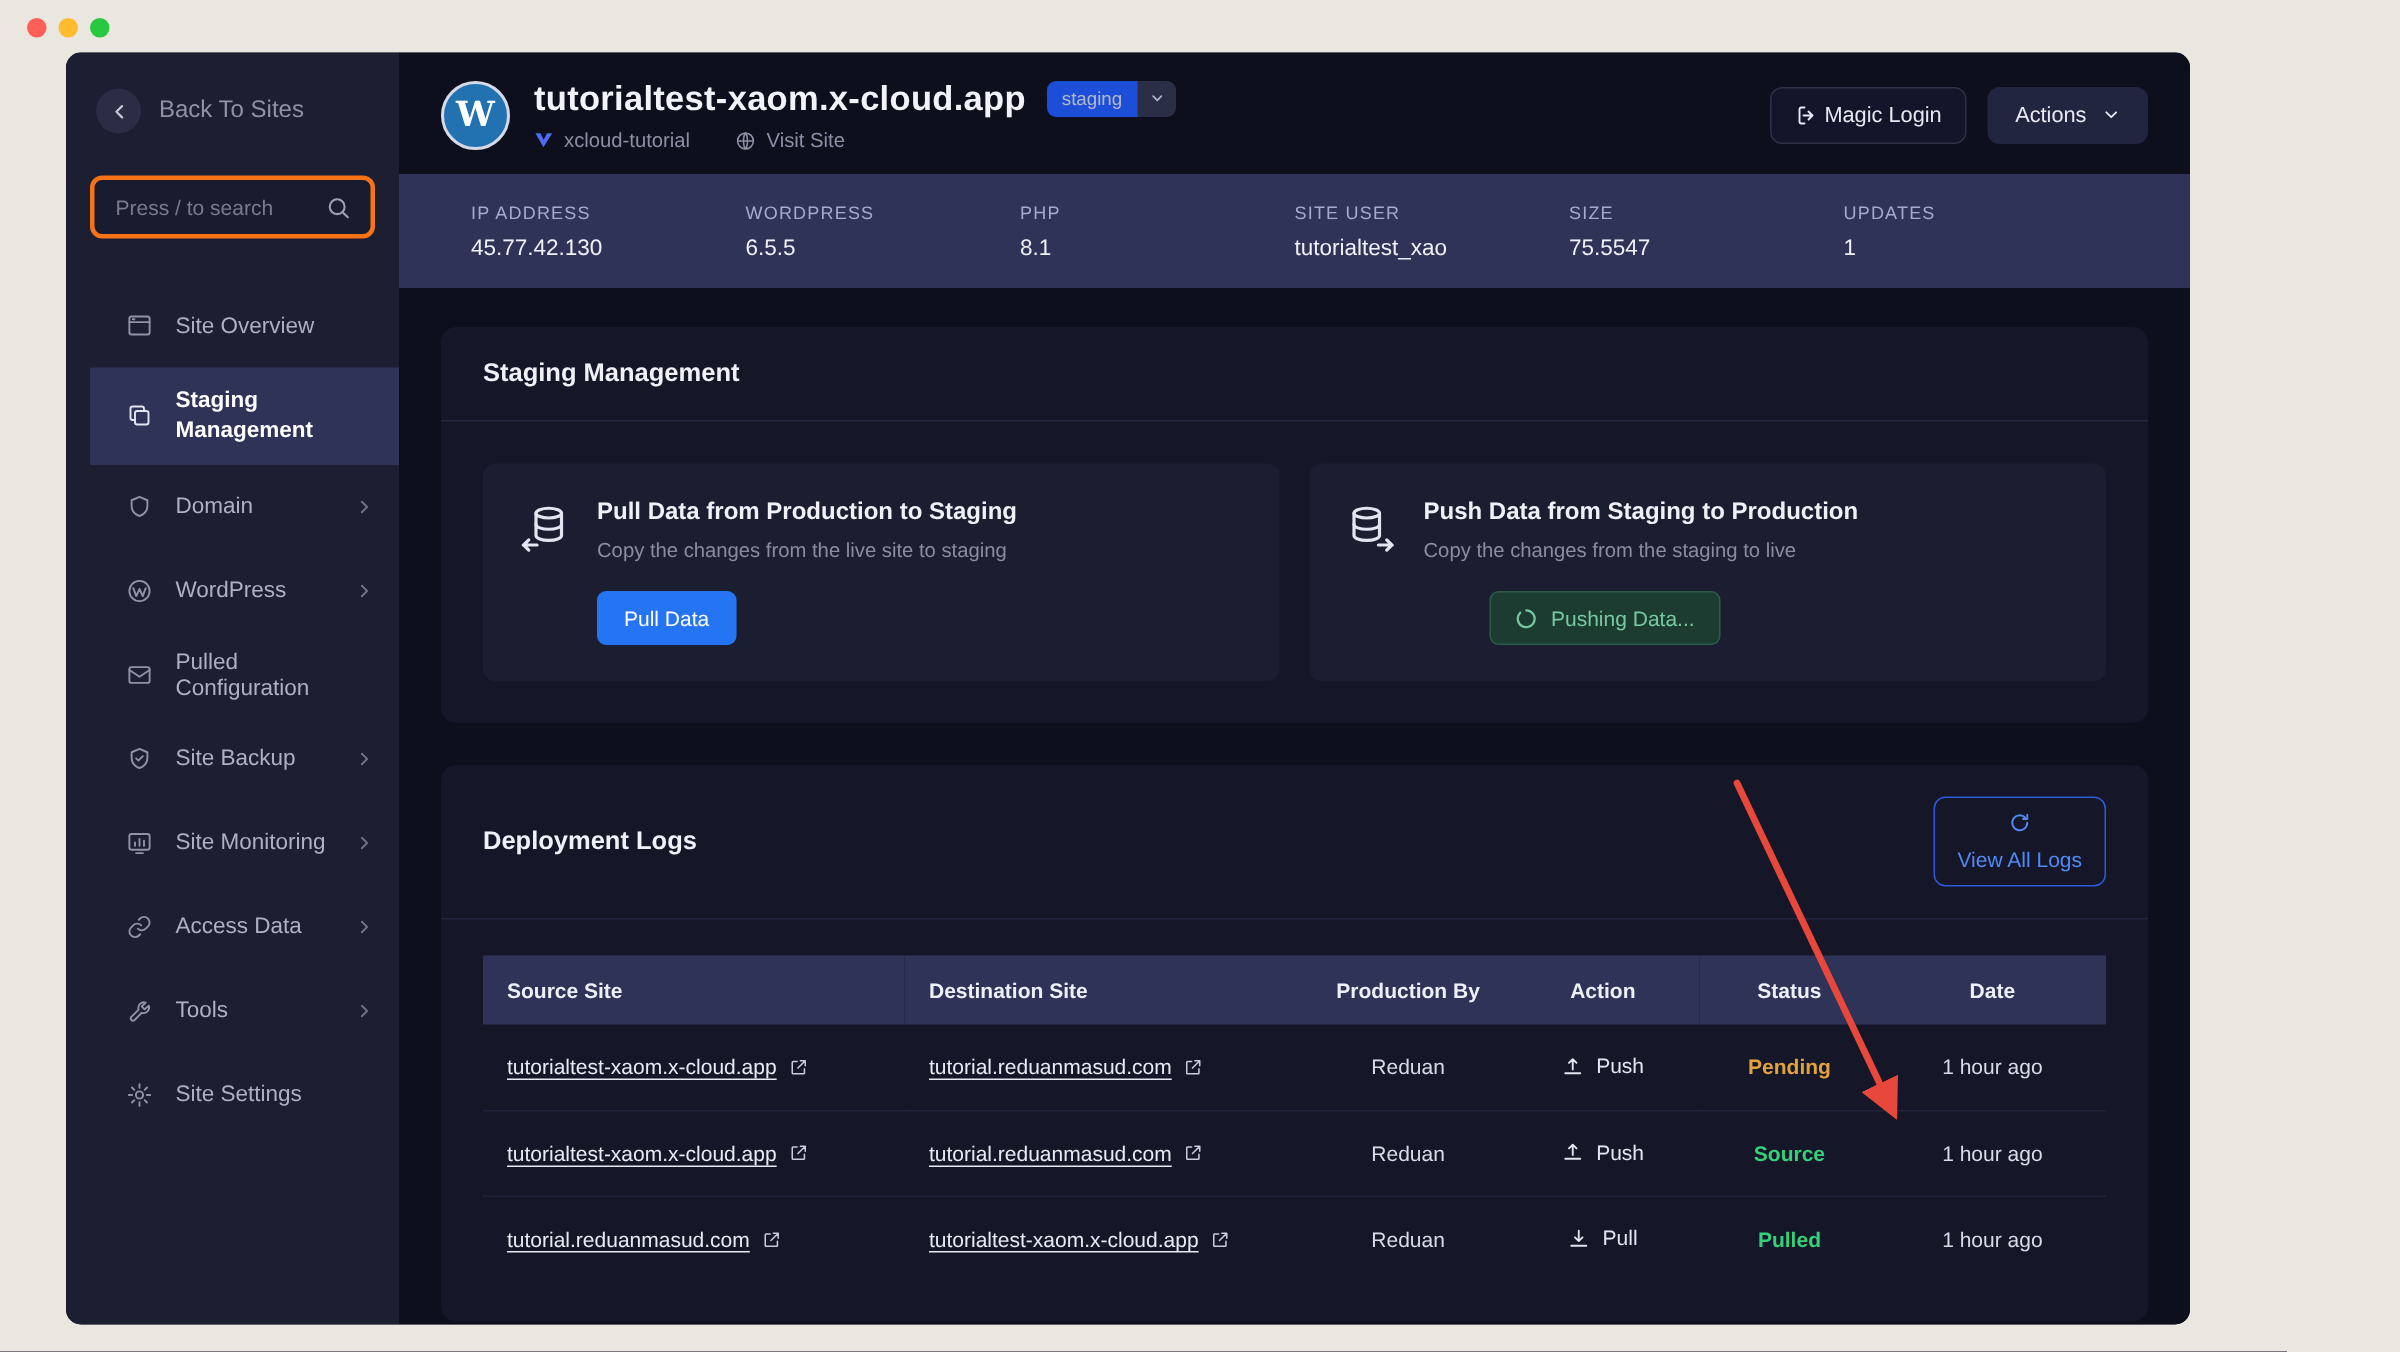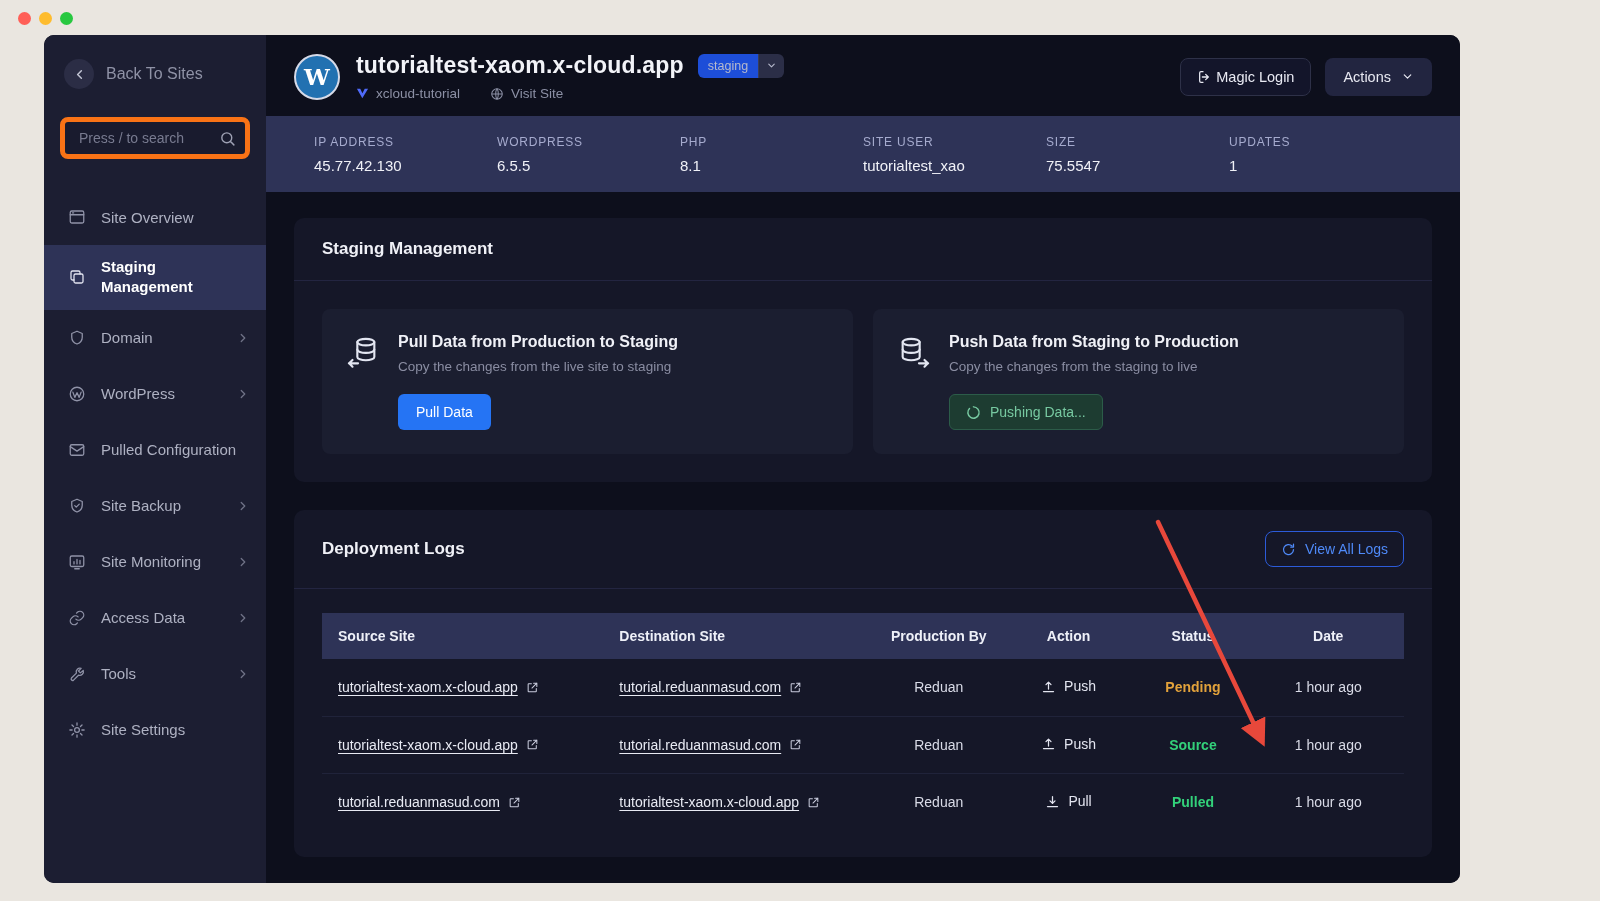--- a/index.html
+++ b/index.html
@@ -21,27 +21,27 @@
     display:flex; border-radius:10px; overflow:hidden; background:#0e101d;
   }
 
   
   .sidebar { width:222px; background:#1c1e32; flex-shrink:0; display:flex; flex-direction:column; }
   .back-row { display:flex; align-items:center; gap:12px; padding:24px 20px 0; cursor:pointer; }
   .back-btn { width:30px; height:30px; border-radius:50%; background:#2b2d45; color:#c2c5d4;
     display:flex; align-items:center; justify-content:center; flex-shrink:0; }
   .back-label { color:#8f92a6; font-size:16px; }
 
-  .search-box { margin:28px 16px 6px; height:42px; background:#191b2e; border:5px solid #f97316;
+  .search-box { margin:28px 16px 6px; height:42px; background:#191b2e; border:3px solid #f97316;
     border-radius:8px; display:flex; align-items:center; justify-content:space-between; padding:0 14px; }
   .search-box input { background:transparent; border:none; outline:none; color:#c5c8d6; font-size:14px; width:140px; }
   .search-box input::placeholder { color:#787b90; }
   .search-icon { color:#9ea1b4; display:flex; }
 
-  .menu { margin-top:24px; }
+  .menu { margin-top:24px;margin-left:16px; }
   .menu-item { display:flex; align-items:center; gap:14px; padding:0 16px 0 24px; height:56px;
     color:#aeb1c2; font-size:15px; cursor:pointer; }
   .mi-icon { width:19px; color:#9093a8; display:flex; flex-shrink:0; }
   .mi-label { flex:1; }
   .mi-chevron { color:#6f7287; display:flex; }
   .menu-item.active { background:#2e3357; color:#ffffff; height:auto; padding-top:12px; padding-bottom:12px; }
   .menu-item.active .mi-icon { color:#e3e5f1; }
   .menu-item.active .mi-label { max-width:112px; line-height:1.35; font-weight:600; }
 
   
@@ -80,26 +80,26 @@
   .card-body { padding:28px; }
 
   .subcards { display:grid; grid-template-columns:1fr 1fr; gap:20px; }
   .subcard { background:#1b1e30; border-radius:8px; padding:24px; display:flex; gap:18px; }
   .subcard-icon { color:#e3e6f1; flex-shrink:0; margin-top:2px; }
   .subcard-title { color:#f0f1f7; font-size:16px; font-weight:600; }
   .subcard-sub { color:#8a8da2; font-size:13.5px; margin-top:8px; }
   .btn-pull { margin-top:20px; background:#2574f4; color:#fff; border:none; border-radius:6px;
     padding:10px 18px; font-size:14px; font-weight:500; cursor:pointer; }
   .btn-pushing { margin-top:20px; background:#1d3c31; color:#77c9a1; border:1px solid #2c5c49;
-    border-radius:6px; padding:9px 16px; font-size:14px; display:inline-flex; gap:9px; align-items:center; cursor:default; }
+    border-radius:6px; padding:9px 16px; font-size:14px; display:inline-flex; gap:9px; align-items:center; cursor:default;margin-left:44px; }
   .spin { animation:spin 1.1s linear infinite; display:flex; }
   @keyframes spin { to { transform:rotate(360deg); } }
 
   .btn-viewlogs { background:transparent; border:1px solid #2c5bd9; color:#4f8af8; border-radius:8px;
-    padding:9px 15px; font-size:14px; display:flex; gap:9px; align-items:center; cursor:pointer; }
+    padding:9px 15px; font-size:14px; display:flex; gap:9px; align-items:center; cursor:pointer;flex-direction:column; }
 
   .logs-body { padding:24px 28px 26px; }
   table { width:100%; border-collapse:collapse; }
   thead th { background:#2e3357; color:#eef0f8; font-size:14px; font-weight:600;
     text-align:left; padding:15px 16px; }
   thead th.c, tbody td.c { text-align:center; }
   tbody td { padding:19px 16px; font-size:14px; color:#d9dbe7; border-bottom:1px solid #20233a; }
   tbody tr:last-child td { border-bottom:none; }
   .site-link { color:#e8eaf3; text-decoration:underline; text-underline-offset:3px;
     display:inline-flex; gap:8px; align-items:center; cursor:pointer; }

